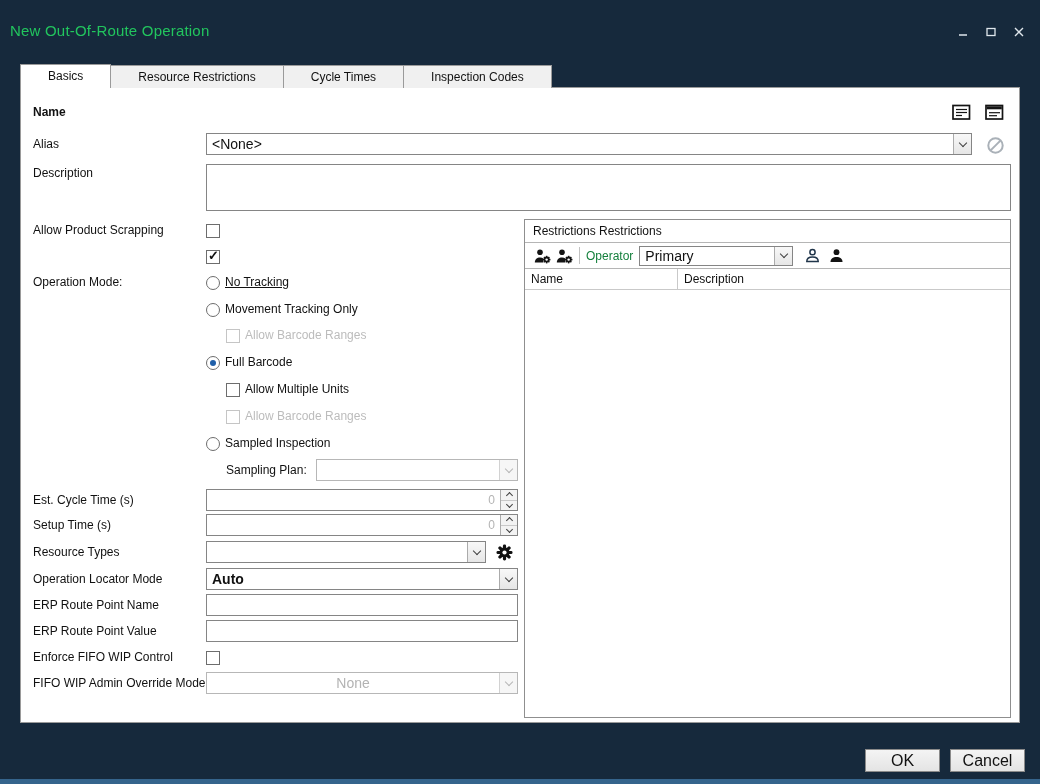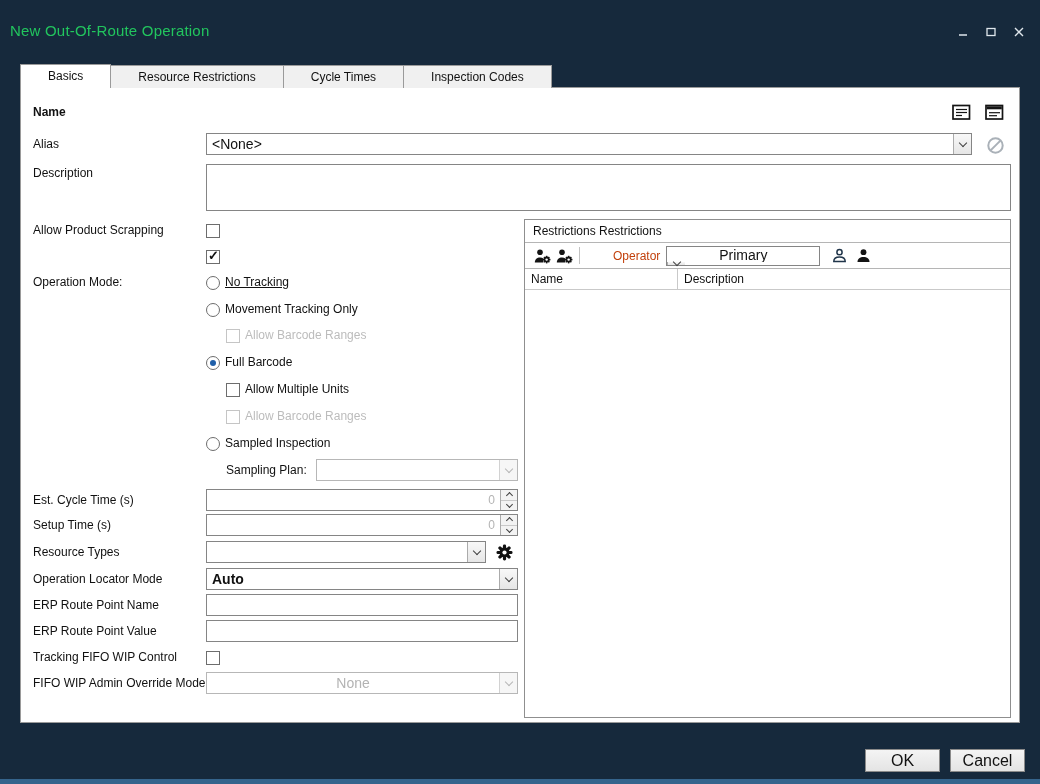--- a/index.html
+++ b/index.html
@@ -74,21 +74,21 @@
   .radio.checked::after { content:""; position:absolute; left:3px; top:3px; width:6px; height:6px; border-radius:50%; background:#1f5fa9; }
 
   .iconbtn { position:absolute; width:22px; height:22px; background:transparent; border:none; display:flex; align-items:center; justify-content:center; cursor:pointer; padding:0; }
 
   
   .group { position:absolute; left:503px; top:131px; width:487px; height:499px; border:1px solid #8f8f8f; background:#fff; display:flex; flex-direction:column; }
   .group-title { height:23px; line-height:23px; padding-left:8px; font-size:12px; color:#111; border-bottom:1px solid #b5b5b5; }
   .group-toolbar { height:26px; display:flex; align-items:center; padding:0 4px 0 6px; border-bottom:1px solid #b5b5b5; }
   .tbtn { width:22px; height:22px; background:transparent; border:none; display:flex; align-items:center; justify-content:center; cursor:pointer; padding:0; }
   .tsep { width:1px; height:17px; background:#c2c2c2; margin:0 6px 0 4px; }
-  .toolbar-label { font-size:12px; color:#c2410c; margin-right:6px;margin-left:27px; }
+  .toolbar-label { font-size:12px; color:#15803d; margin-right:6px; }
   .group-header { height:21px; display:flex; border-bottom:1px solid #c9c9c9; }
   .col-name { width:153px; border-right:1px solid #c9c9c9; padding-left:6px; line-height:20px; font-size:12px; color:#111; }
   .col-desc { flex:1; padding-left:6px; line-height:20px; font-size:12px; color:#111; }
   .group-body { flex:1; background:#fff; }
 
   
   .btn {
     position:absolute; width:75px; height:23px;
     background:linear-gradient(#f4f4f4,#e4e4e4); border:1px solid #8a8a8a;
     font-family:"Liberation Sans", sans-serif; font-size:16px; color:#111; cursor:pointer;
@@ -254,21 +254,21 @@
           <i class="caret-down"></i>
         </span>
     </div>
 
     <div class="lbl" style="left:12px; top:506px;">ERP Route Point Name</div>
     <input class="textbox" style="left: 185px; top: 506px; width: 312px;" value="">
 
     <div class="lbl" style="left:12px; top:532px;">ERP Route Point Value</div>
     <input class="textbox" style="left: 185px; top: 532px; width: 312px;" value="">
 
-    <div class="lbl" style="left:12px; top:558px;">Tracking FIFO WIP Control</div>
+    <div class="lbl" style="left:12px; top:558px;">Enforce FIFO WIP Control</div>
     <span class="checkbox" style="left:185px; top:563px;"></span>
 
     <div class="lbl" style="left:12px; top:584px;">FIFO WIP Admin Override Mode</div>
     <div class="combo disabled" style="left:185px; top:584px; width:312px;">
       <span class="combo-text">None</span>
       <span class="combo-btn">
           <i class="caret-down"></i>
         </span>
     </div>
 
@@ -298,21 +298,21 @@
               <rect x="11.9" y="7.8" width="1.5" height="7.6" transform="rotate(90 12.65 11.6)"></rect>
               <rect x="11.9" y="7.8" width="1.5" height="7.6" transform="rotate(45 12.65 11.6)"></rect>
               <rect x="11.9" y="7.8" width="1.5" height="7.6" transform="rotate(135 12.65 11.6)"></rect>
               <circle cx="12.65" cy="11.6" r="3"></circle>
             </g>
             <circle cx="12.65" cy="11.6" r="1.2" fill="#fff"></circle>
           </svg>
         </button>
         <span class="tsep"></span>
         <span class="toolbar-label">Operator</span>
-        <div class="combo inline" style="width:154px; height:20px;flex-direction:column;">
+        <div class="combo inline" style="width:154px; height:20px;">
           <span class="combo-text">Primary</span>
           <span class="combo-btn">
               <i class="caret-down"></i>
             </span>
         </div>
         <button class="tbtn" style="margin-left:8px;">
           <svg width="15" height="15" viewBox="0 0 15 15">
             <circle cx="7.5" cy="4.2" r="2.6" fill="none" stroke="#20354a" stroke-width="1.5"></circle>
             <path d="M1.8 13.6 C1.8 10.7 4.1 9.1 7.5 9.1 C10.9 9.1 13.2 10.7 13.2 13.6 Z" fill="none" stroke="#20354a" stroke-width="1.5"></path>
           </svg>

